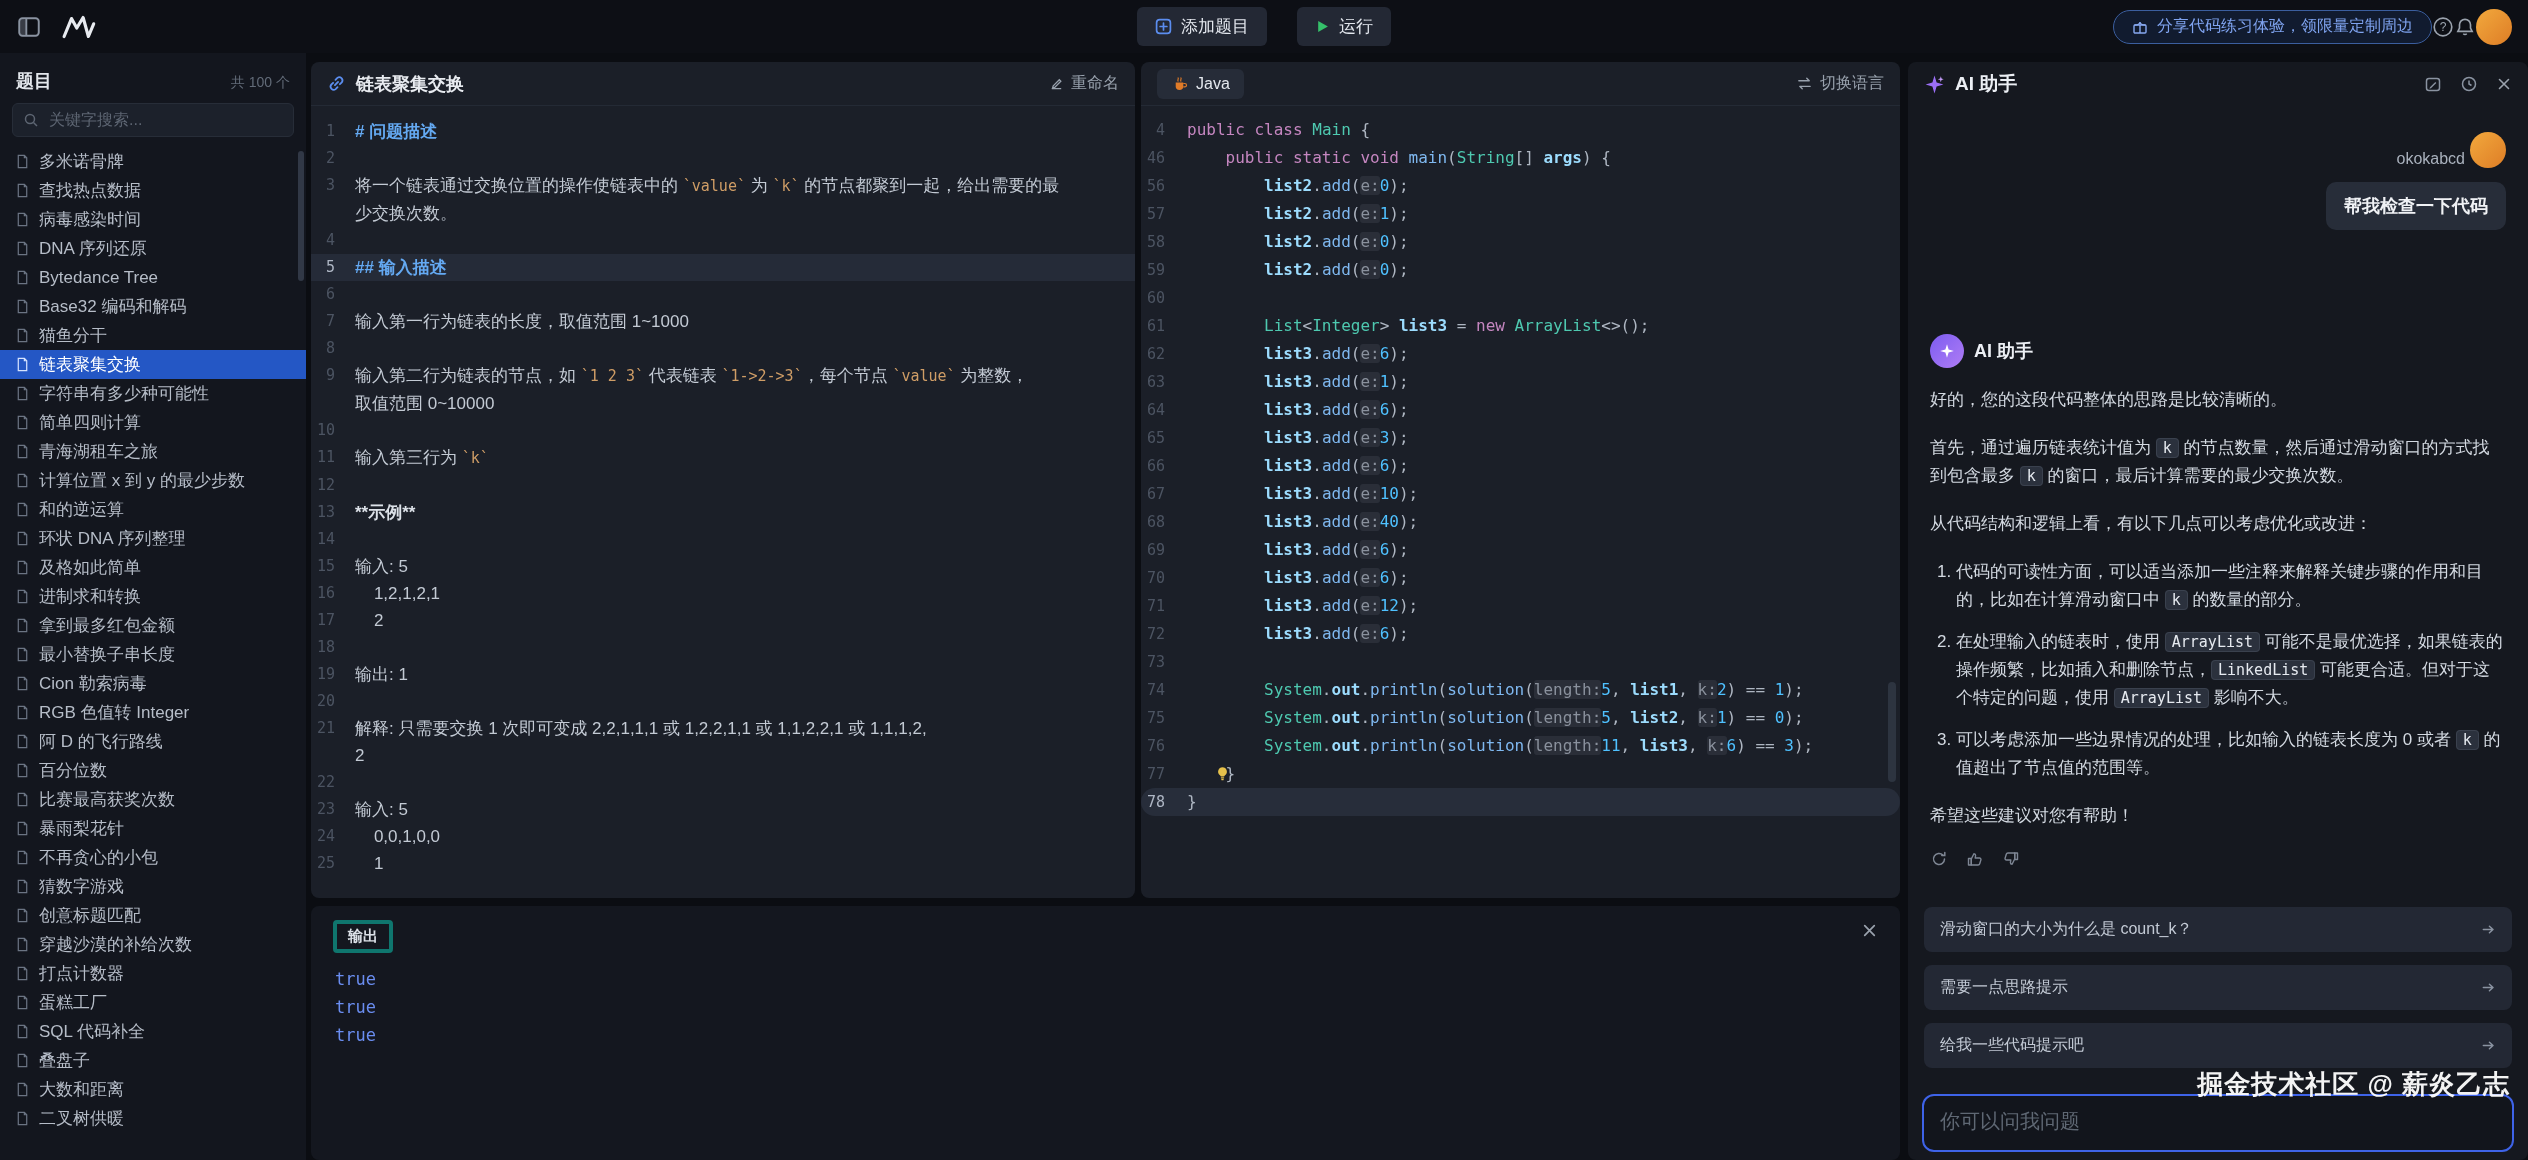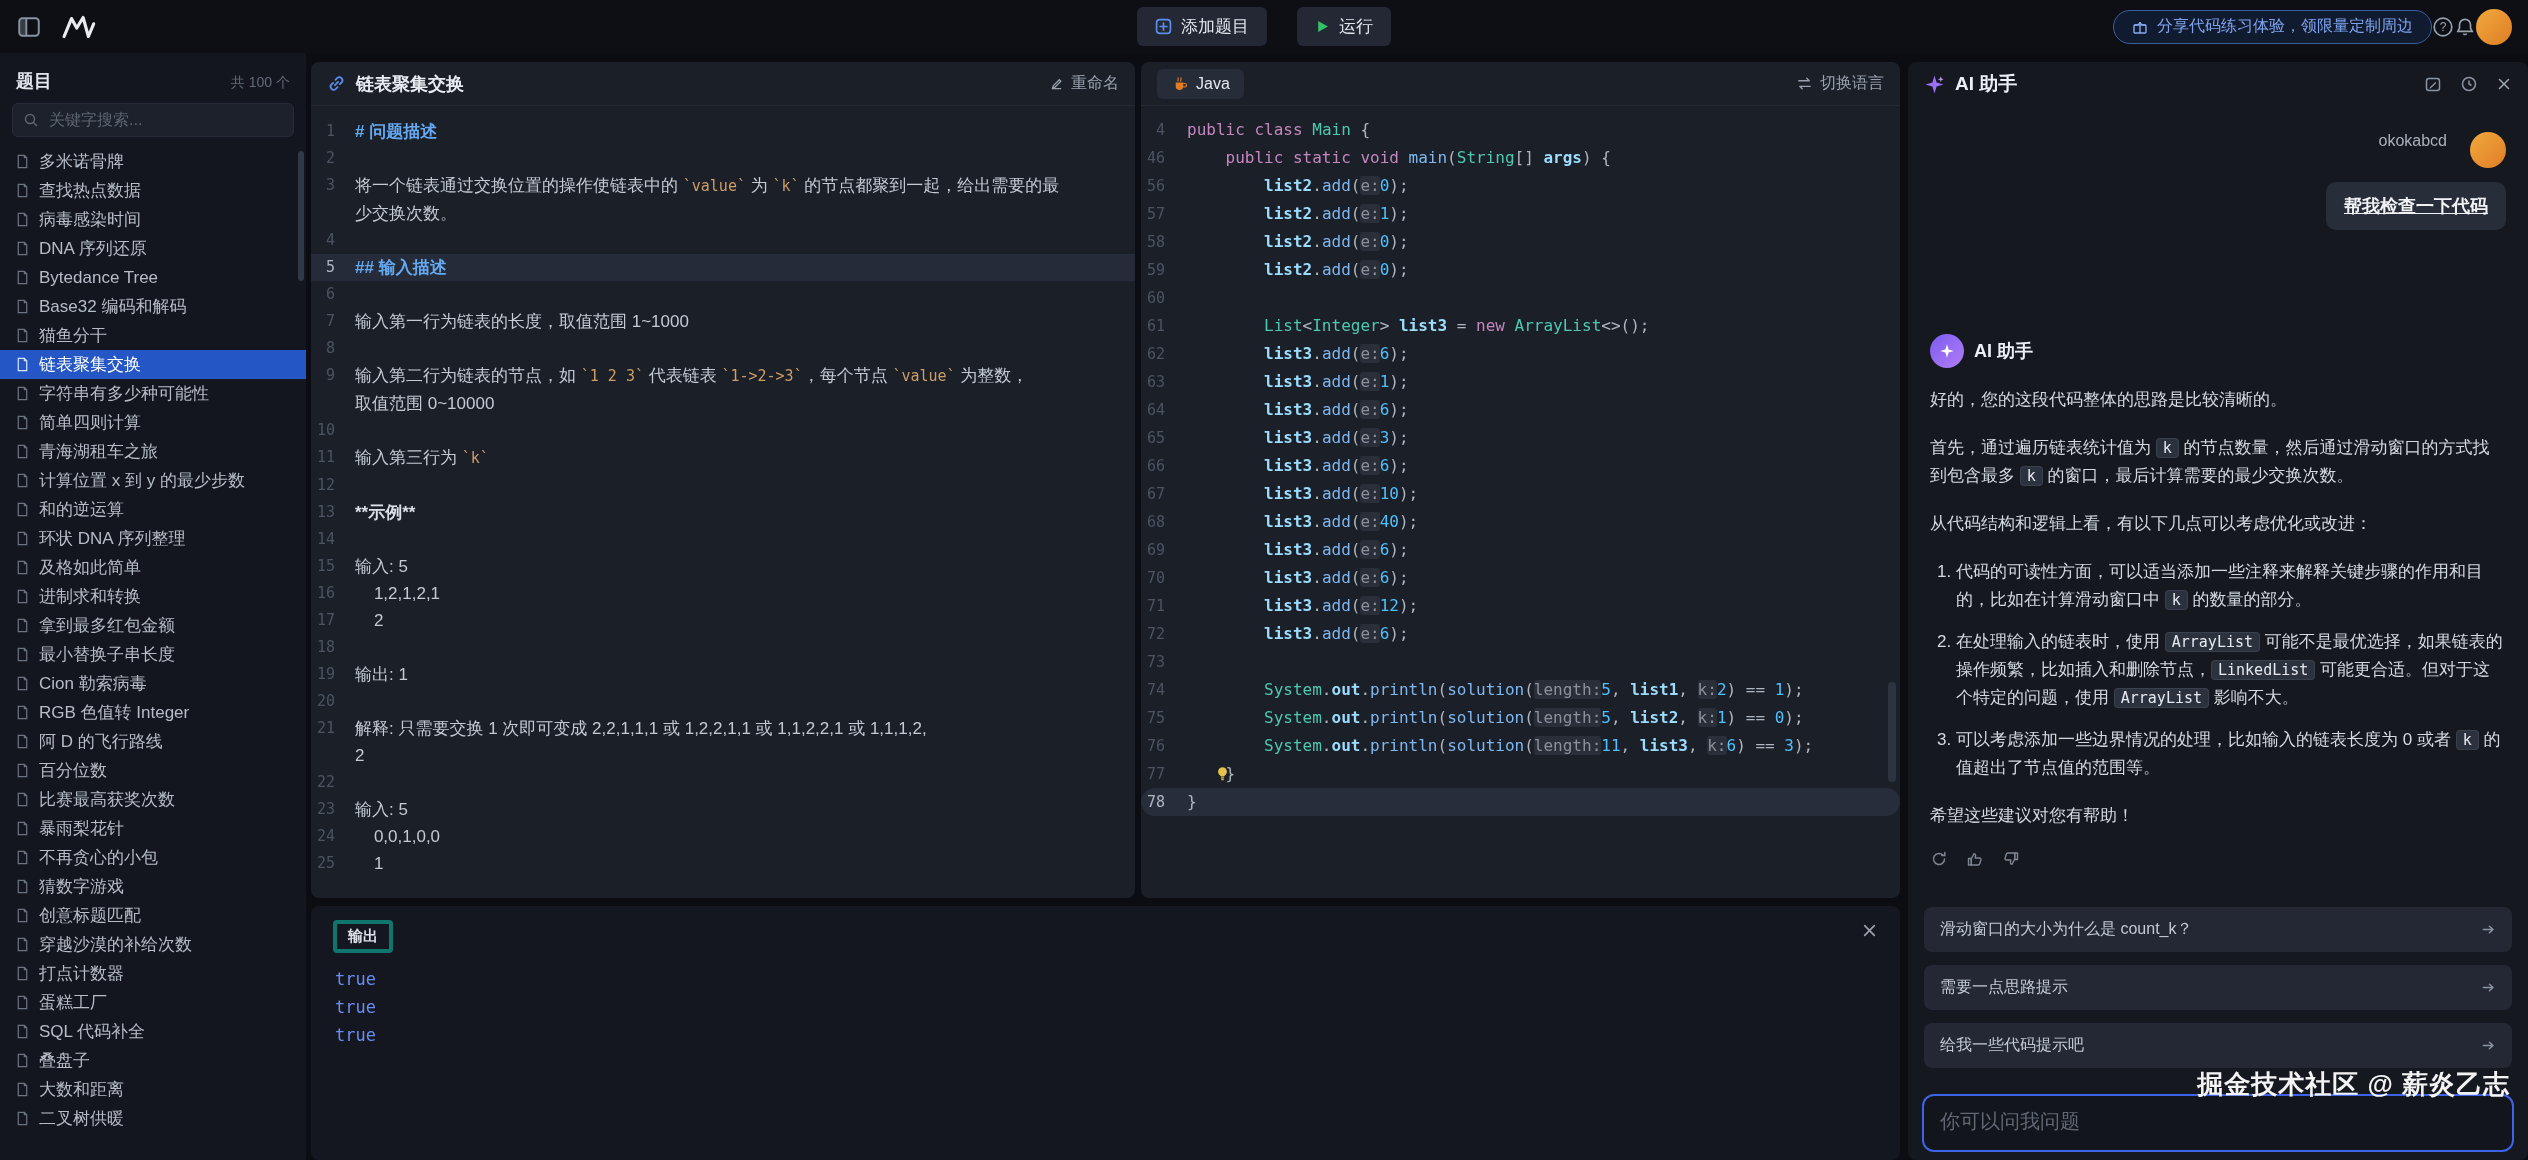--- a/index.html
+++ b/index.html
@@ -77,25 +77,25 @@
              font-size:15px;font-weight:bold;color:#dbe0e7;}
   .out-close{position:absolute;right:22px;top:16px;cursor:pointer;line-height:0;}
   .out-body{padding:4px 24px;font-family:"DejaVu Sans Mono",monospace;font-size:17px;line-height:28px;color:#6a8df0;}
 
   
   .ai-panel{left:1908px;top:62px;width:620px;height:1098px;background:#15181f;}
   .ai-head{height:44px;display:flex;align-items:center;gap:10px;padding:0 16px;}
   .ai-title{font-size:19px;font-weight:bold;color:#eceff4;}
   .ai-head-icons{margin-left:auto;display:flex;align-items:center;gap:18px;}
   .ai-chat{position:absolute;top:44px;left:0;right:0;bottom:246px;padding:12px 22px 0;overflow:hidden;}
-  .user-row{display:flex;justify-content:flex-end;align-items:flex-start;gap:23px;margin-top:14px;}
+  .user-row{display:flex;justify-content:flex-end;align-items:flex-end;gap:5px;margin-top:14px;}
   .user-name{font-size:16px;color:#a9b1bd;}
   .user-avatar{width:36px;height:36px;border-radius:50%;background:linear-gradient(135deg,#f2a93d,#de7d26);}
   .user-bubble{margin:14px 0 0 auto;width:fit-content;max-width:430px;background:#272d39;border-radius:10px;
-               padding:12px 18px;font-size:18px;font-weight:bold;color:#f0f2f5;text-decoration:underline;}
+               padding:12px 18px;font-size:18px;font-weight:bold;color:#f0f2f5;}
   .ai-label-row{display:flex;align-items:center;gap:10px;margin-top:104px;}
   .ai-avatar{width:34px;height:34px;border-radius:50%;background:linear-gradient(135deg,#7c5cf0,#b07df5);
              display:flex;align-items:center;justify-content:center;}
   .ai-label{font-size:18px;font-weight:bold;color:#eceff4;}
   .ai-msg{margin-top:18px;font-size:17px;line-height:28px;color:#d3d9e1;}
   .ai-msg p{margin:0 0 20px;}
   .ai-msg ol{margin:0 0 20px;padding-left:26px;}
   .ai-msg li{margin-bottom:14px;}
   .chip{background:#2b313d;border:1px solid #3a414e;border-radius:4px;padding:0 6px;
         font-family:"DejaVu Sans Mono",monospace;font-size:15px;color:#e6eaf0;}

